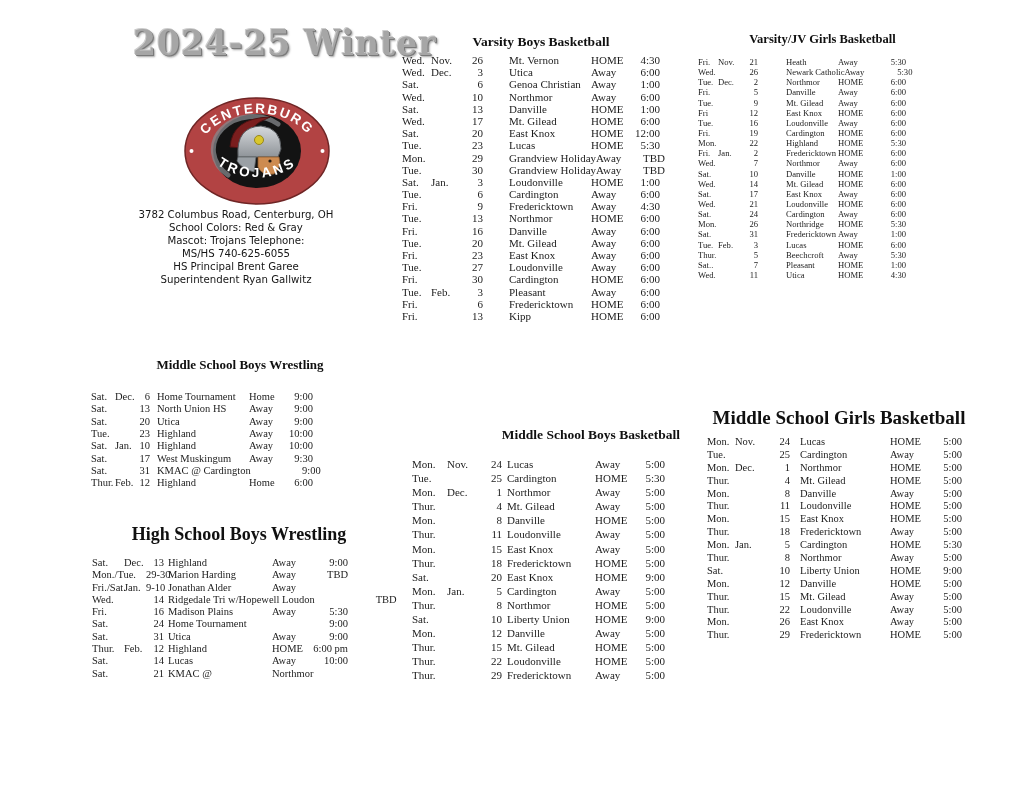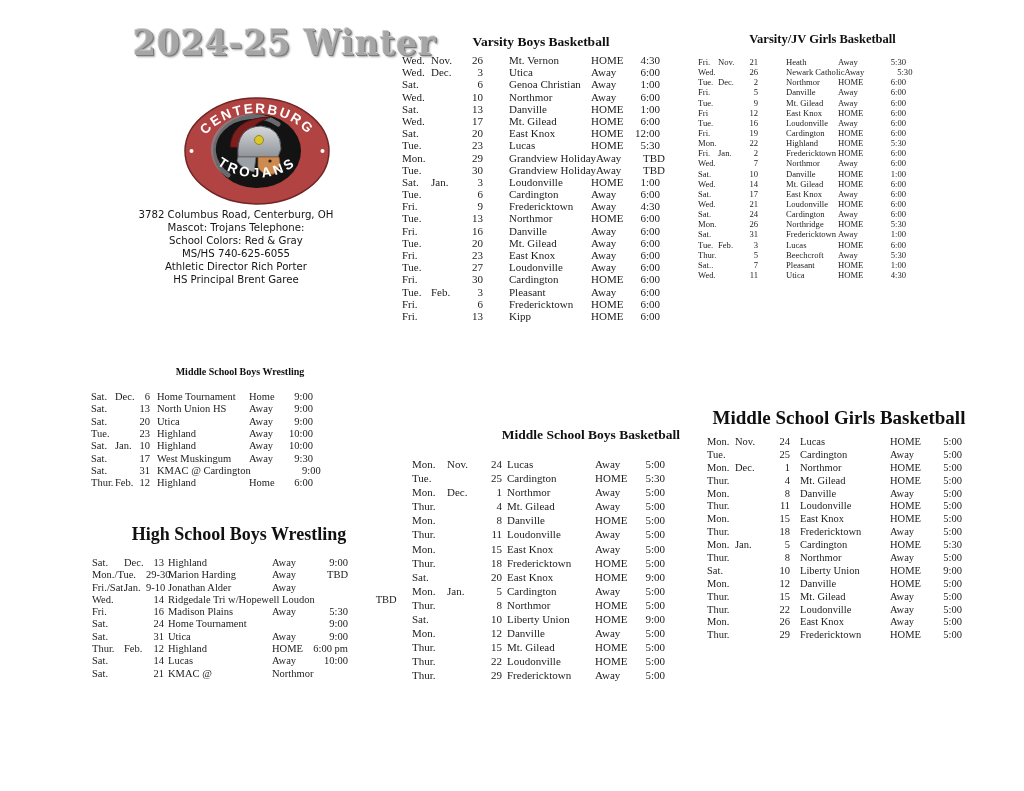--- a/index.html
+++ b/index.html
@@ -22,21 +22,21 @@
   .school-info {
     left:95px; top:208px; width:282px; text-align:center;
     font-family:"DejaVu Sans", sans-serif; font-size:10.2px; color:#151515;
   }
   .info-line { height:13px; line-height:13px; white-space:nowrap; }
 
   
   .hdr { font-weight:bold; text-align:center; color:#101010; white-space:nowrap; }
   .hdr-vbb  { left:410px; top:34px;  width:262px; font-size:13.5px; }
   .hdr-gvb  { left:700px; top:32px;  width:245px; font-size:12.5px; }
-  .hdr-msw  { left:105px; top:366px; width:270px; font-size:10px; }
+  .hdr-msw  { left:105px; top:357px; width:270px; font-size:13px; }
   .hdr-hsw  { left:104px;  top:524px; width:270px; font-size:18px; }
   .hdr-msbb { left:410px; top:427px; width:270px; font-size:13.5px;text-align:right; }
   .hdr-msgb { left:703px; top:407px; width:272px; font-size:19px; }
 
   
   .sched-row { display:grid; }
   .sched-row span { white-space:nowrap; overflow:visible; }
   .sched-row .c2, .sched-row .c5 { text-align:right; }
 
   .vbb { left:402px; top:54px; width:258px; font-size:11px; }
@@ -98,25 +98,25 @@
   </text>
   <text font-family="Liberation Sans, sans-serif" font-size="13.5" font-weight="bold" fill="#ffffff" letter-spacing="3">
     <textPath href="#arcBottom" startOffset="50%" text-anchor="middle">TROJANS</textPath>
   </text>
   <circle cx="9.5" cy="56" r="2" fill="#ffffff"></circle>
   <circle cx="140.5" cy="56" r="2" fill="#ffffff"></circle>
 </svg>
 
 <div class="abs school-info">
     <div class="info-line">3782 Columbus Road, Centerburg, OH</div>
+    <div class="info-line">School Colors: Red &amp; Gray</div>
     <div class="info-line">Mascot: Trojans Telephone:</div>
-    <div class="info-line">School Colors: Red &amp; Gray</div>
     <div class="info-line">MS/HS 740-625-6055</div>
-    <div class="info-line">Athletic Director Rich Porter</div>
     <div class="info-line">HS Principal Brent Garee</div>
+    <div class="info-line">Superintendent Ryan Gallwitz</div>
   </div>
 
 <div class="abs hdr hdr-vbb">Varsity Boys Basketball</div>
 <div class="abs hdr hdr-gvb">Varsity/JV Girls Basketball</div>
 <div class="abs hdr hdr-msw">Middle School Boys Wrestling</div>
 <div class="abs hdr hdr-hsw">High School Boys Wrestling</div>
 <div class="abs hdr hdr-msbb">Middle School Boys Basketball</div>
 <div class="abs hdr hdr-msgb">Middle School Girls Basketball</div>
 
 <div class="abs vbb">

